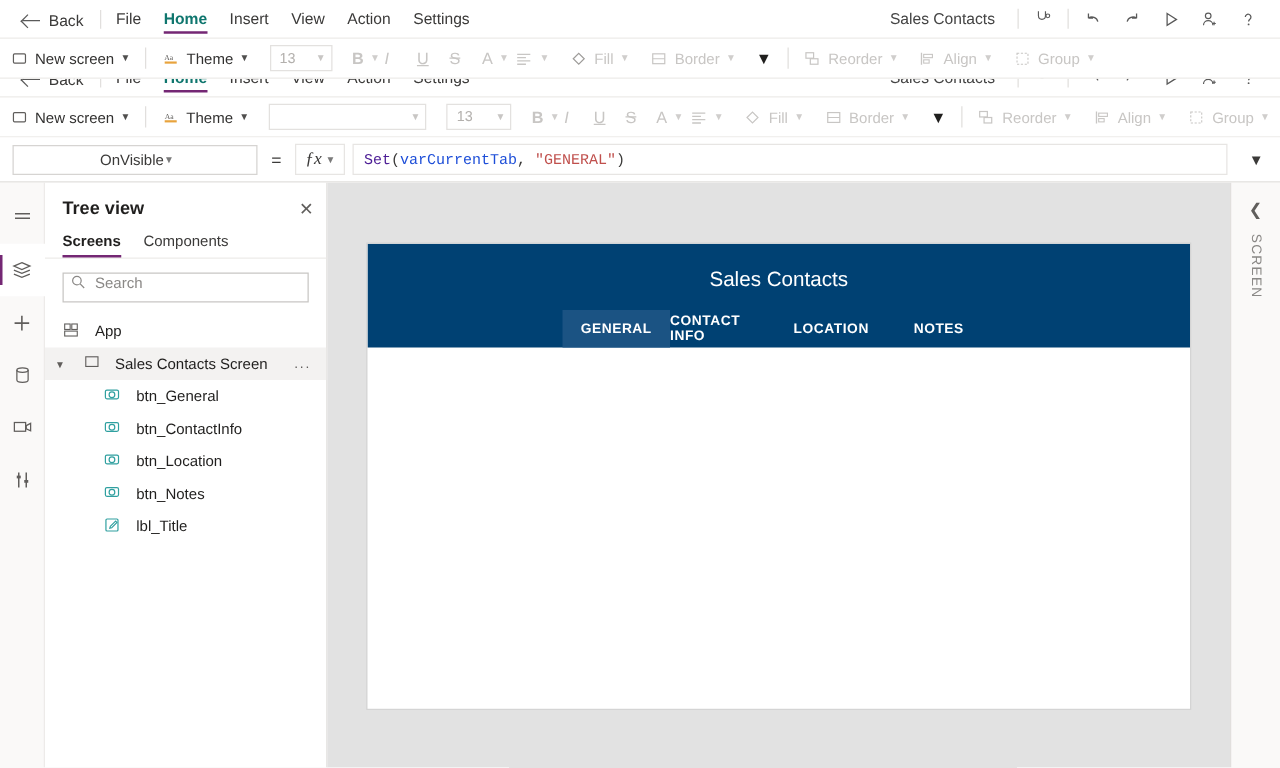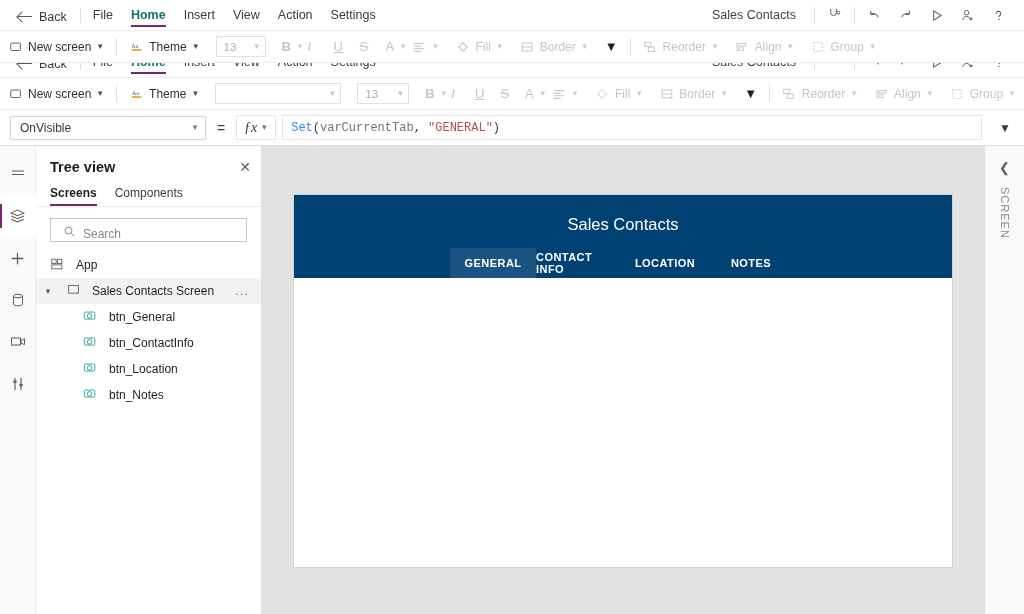--- a/index.html
+++ b/index.html
@@ -92,39 +92,39 @@
 
   
   .formulabar {
     position: absolute; top: 110px; left: 0; width: 1024px; height: 36px;
     background: #ffffff; display: flex; align-items: center;
     border-bottom: 1px solid #e1dfdd; z-index: 7;
   }
   .prop-select {
     margin-left: 10px; width: 196px; height: 24px;
     border: 1px solid #d6d4d2; background: #fff;
-    display: flex; align-items: center; justify-content: space-between;
+    display: flex; align-items: center; justify-content: center;
     padding: 0 6px 0 9px; font-size: 12px; color: #3b3a39; cursor: pointer;
   }
   .prop-select .cv { font-size: 8px; color: #7a7a7a; }
   .eq { padding: 0 11px; font-size: 14px; color: #3b3a39; }
   .fx-box {
     width: 40px; height: 25px; display: flex; align-items: center; justify-content: center;
     gap: 3px; border: 1px solid #e7e5e3; background: #fff; cursor: pointer;
   }
   .fx { font-family: "Liberation Serif", serif; font-style: italic; font-size: 14px; color: #3b3a39; }
   .formula-input {
     flex: 1; height: 25px; margin-left: 6px; margin-right: 4px;
     border: 1px solid #e7e5e3; background: #fff;
     display: flex; align-items: center; padding-left: 8px;
     font-family: "Liberation Mono", monospace; font-size: 12px;
     white-space: pre; overflow: hidden;
   }
-  .tok-fn { color: #3b82f6; }
-  .tok-id { color: #737373; }
+  .tok-fn { color: #4c1d95; }
+  .tok-id { color: #1d4ed8; }
   .tok-str { color: #c0504d; }
   .tok-pn { color: #3b3a39; }
   .fb-expand { width: 38px; display: flex; align-items: center; justify-content: center; cursor: pointer; color: #3b3a39; font-size: 12px; }
 
   
   .main { position: absolute; top: 146px; left: 0; width: 1024px; height: 468px; display: flex; }
 
   
   .rail {
     width: 36px; height: 100%; background: #faf9f8;
@@ -152,21 +152,21 @@
   .tp-tab {
     font-size: 12px; color: #3b3a39; padding: 3px 0 6px; margin-right: 18px;
     position: relative; cursor: pointer;
   }
   .tp-tab.active { font-weight: 600; color: #201f1e; }
   .tp-tab.active::after {
     content: ""; position: absolute; left: 0; right: 0; bottom: 0; height: 2px; background: #742774;
   }
   .tp-search {
     margin: 11px 14px 6px; height: 24px; border: 1px solid #c8c6c4; background: #fff;
-    display: flex; align-items: flex-end; gap: 7px; padding-left: 12px;
+    display: flex; align-items: flex-start; gap: 7px; padding-left: 5px;
     font-size: 12px; color: #8a8886;
   }
   .tp-list { flex: 1; overflow: hidden; padding-top: 4px; }
   .tp-row {
     display: flex; align-items: center; height: 26px; gap: 12px;
     font-size: 12px; color: #201f1e; cursor: pointer;
   }
   .tp-row.app { padding-left: 14px; }
   .tp-row.screen { padding-left: 8px; background: #f3f2f1; }
   .tp-row.child { padding-left: 47px; }
@@ -659,20 +659,29 @@
         </div>
         <div class="tp-row child">
           <span>
             <svg width="14" height="14" viewBox="0 0 16 16">
                 <rect x="1.5" y="3.5" width="12" height="8" rx="1.4" fill="none" stroke="#30a0a0" stroke-width="1.1"></rect>
                 <circle cx="7.5" cy="7.8" r="2.6" fill="none" stroke="#30a0a0" stroke-width="1.1"></circle>
               </svg>
           </span>
           <span>btn_Notes</span>
         </div>
+        <div class="tp-row child">
+          <span>
+            <svg width="14" height="14" viewBox="0 0 16 16">
+                <rect x="2" y="2.5" width="11" height="11" rx="1" fill="none" stroke="#30a0a0" stroke-width="1.1"></rect>
+                <path d="M10.8 4.4L6 9.2l-.5 1.8 1.8-.5 4.8-4.8z" fill="none" stroke="#30a0a0" stroke-width="1"></path>
+              </svg>
+          </span>
+          <span>lbl_Title</span>
+        </div>
       </div>
     </div>
 
     <div class="canvasarea">
       <div class="screen-canvas">
         <div class="app-header" style="background:#004173">
           <div class="app-title">Sales Contacts</div>
           <div class="tabrow">
             <div class="tabbtn" style="width:86px;background:#1b5383">
               <span>GENERAL</span>

